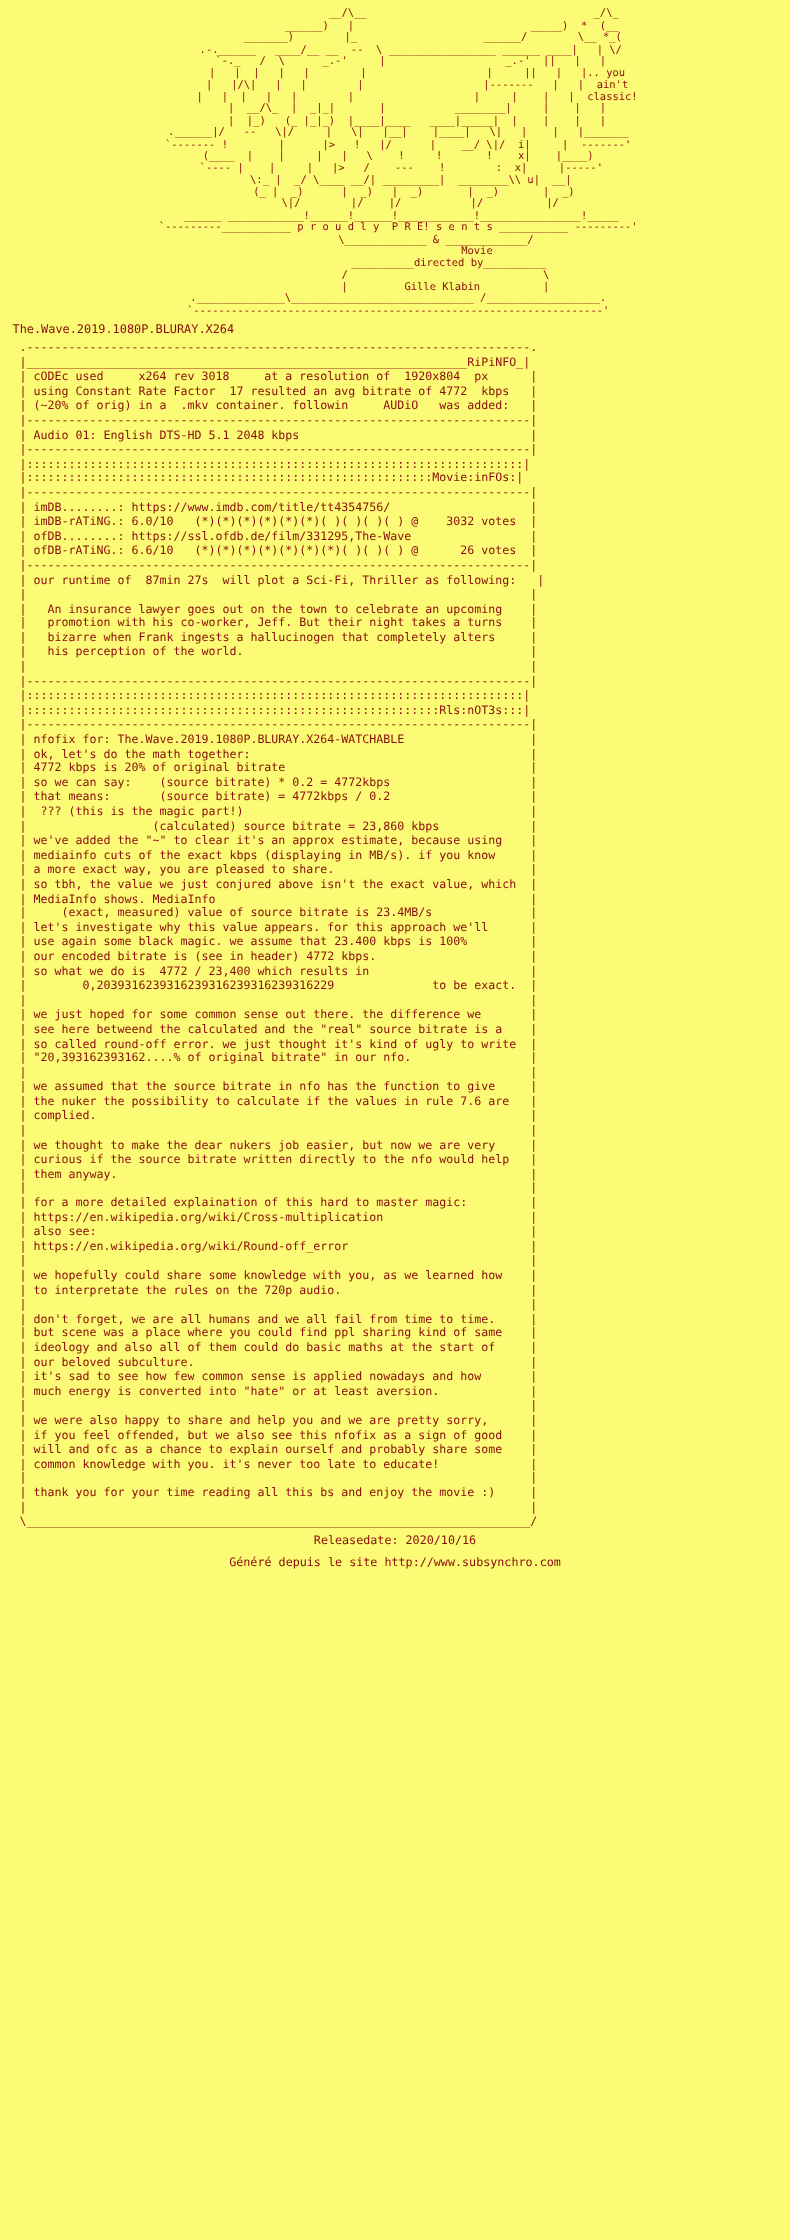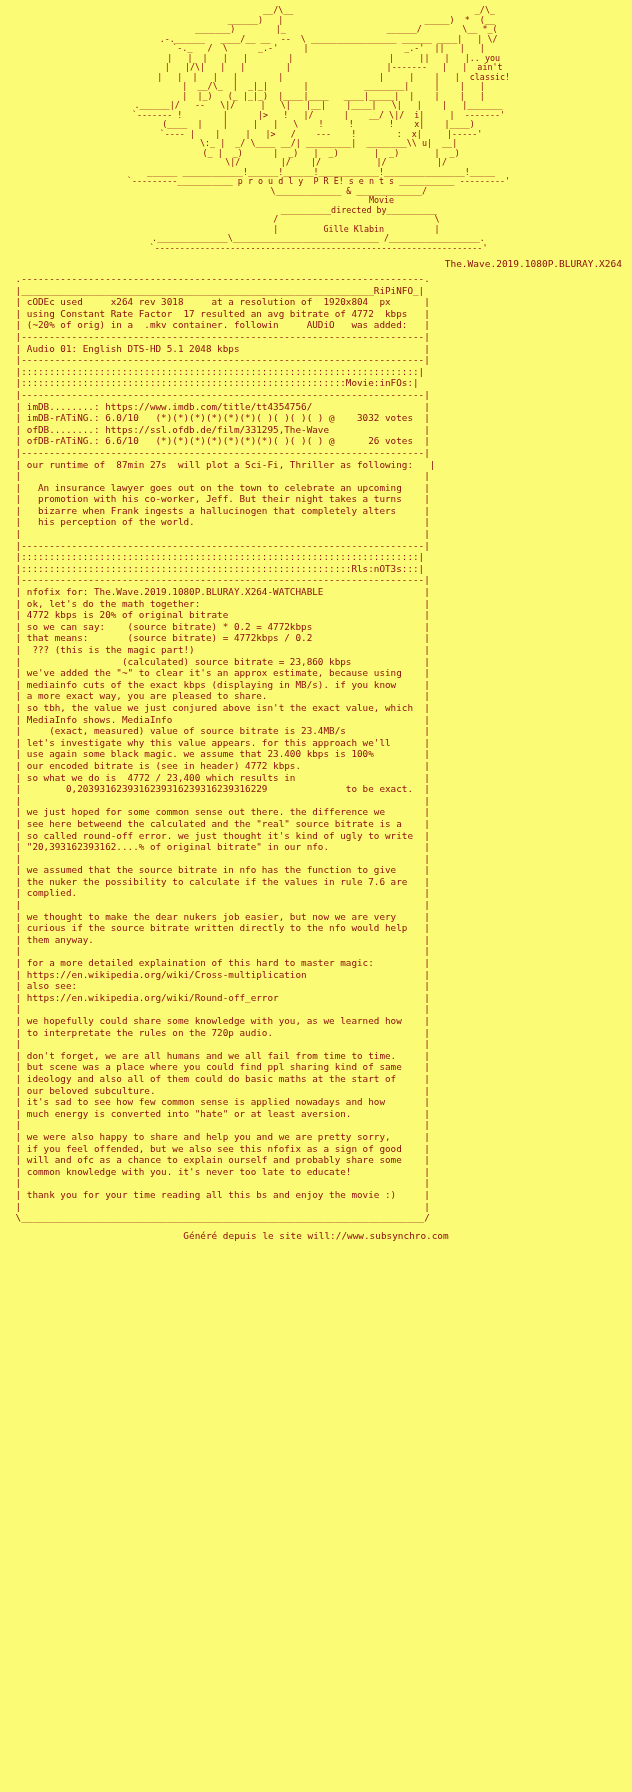--- a/index.html
+++ b/index.html
@@ -27,21 +27,21 @@
     white-space: pre;
     color: #8a0a0a;
     letter-spacing: 0px;
   }
   pre.logo {
     font-size: 8.4px;
     line-height: 9.5px;
     text-align: center;
   }
   pre.title-line {
-    text-align: right;
+    text-align: left;
     font-size: 9.5px;
     line-height: 14px;
     padding-top: 4px;
     padding-bottom: 2px;
   }
   pre.body {
     font-size: 9.3px;
     line-height: 11.6px;
   }
   .footer {
@@ -171,16 +171,17 @@
  |                                                                        |
  | we were also happy to share and help you and we are pretty sorry,      |
  | if you feel offended, but we also see this nfofix as a sign of good    |
  | will and ofc as a chance to explain ourself and probably share some    |
  | common knowledge with you. it's never too late to educate!             |
  |                                                                        |
  | thank you for your time reading all this bs and enjoy the movie :)     |
  |                                                                        |
  \________________________________________________________________________/</pre>
 
+  <div class="footer">Releasedate: 2020/10/16</div>
 
-  <div class="footer-sub">Généré depuis le site  will://www.subsynchro.com</div>
+  <div class="footer-sub">Généré depuis le site  http://www.subsynchro.com</div>
 
 </div>
 
 </body></html>

